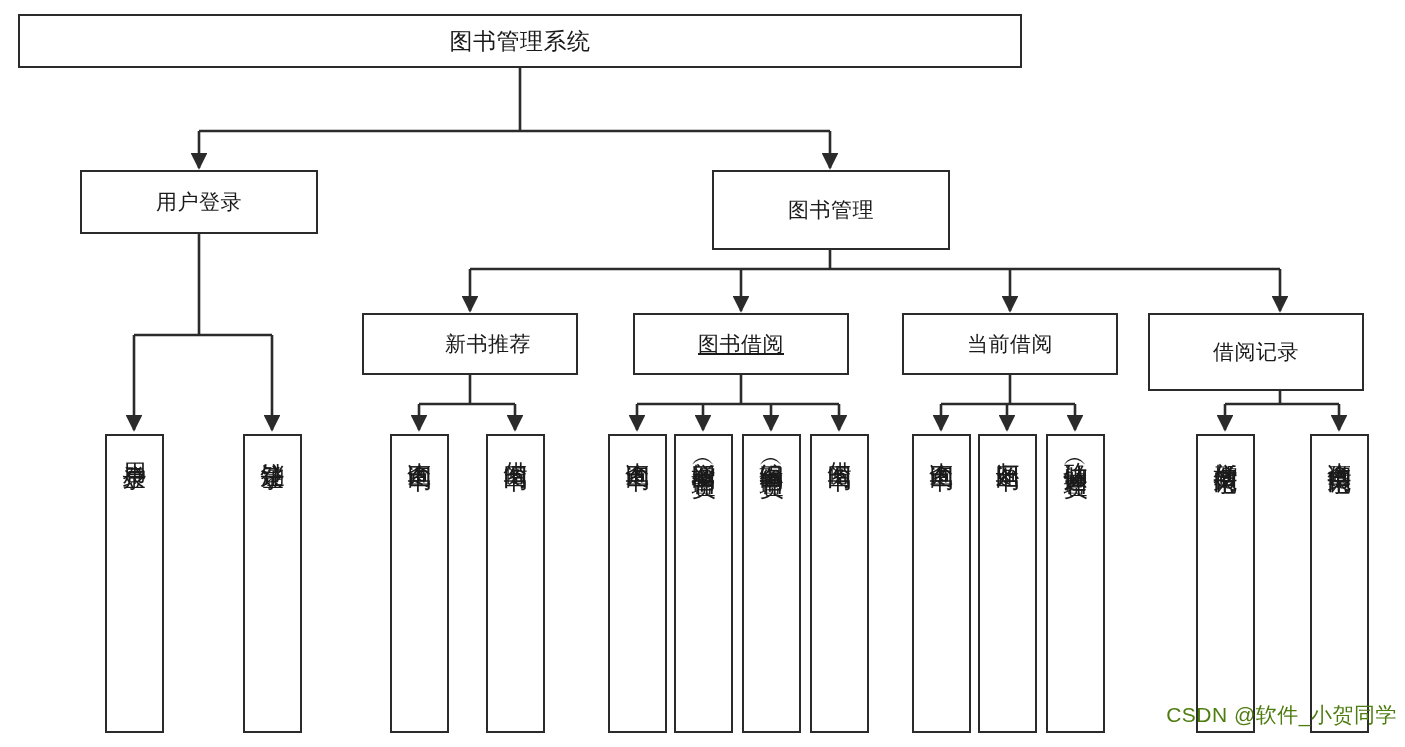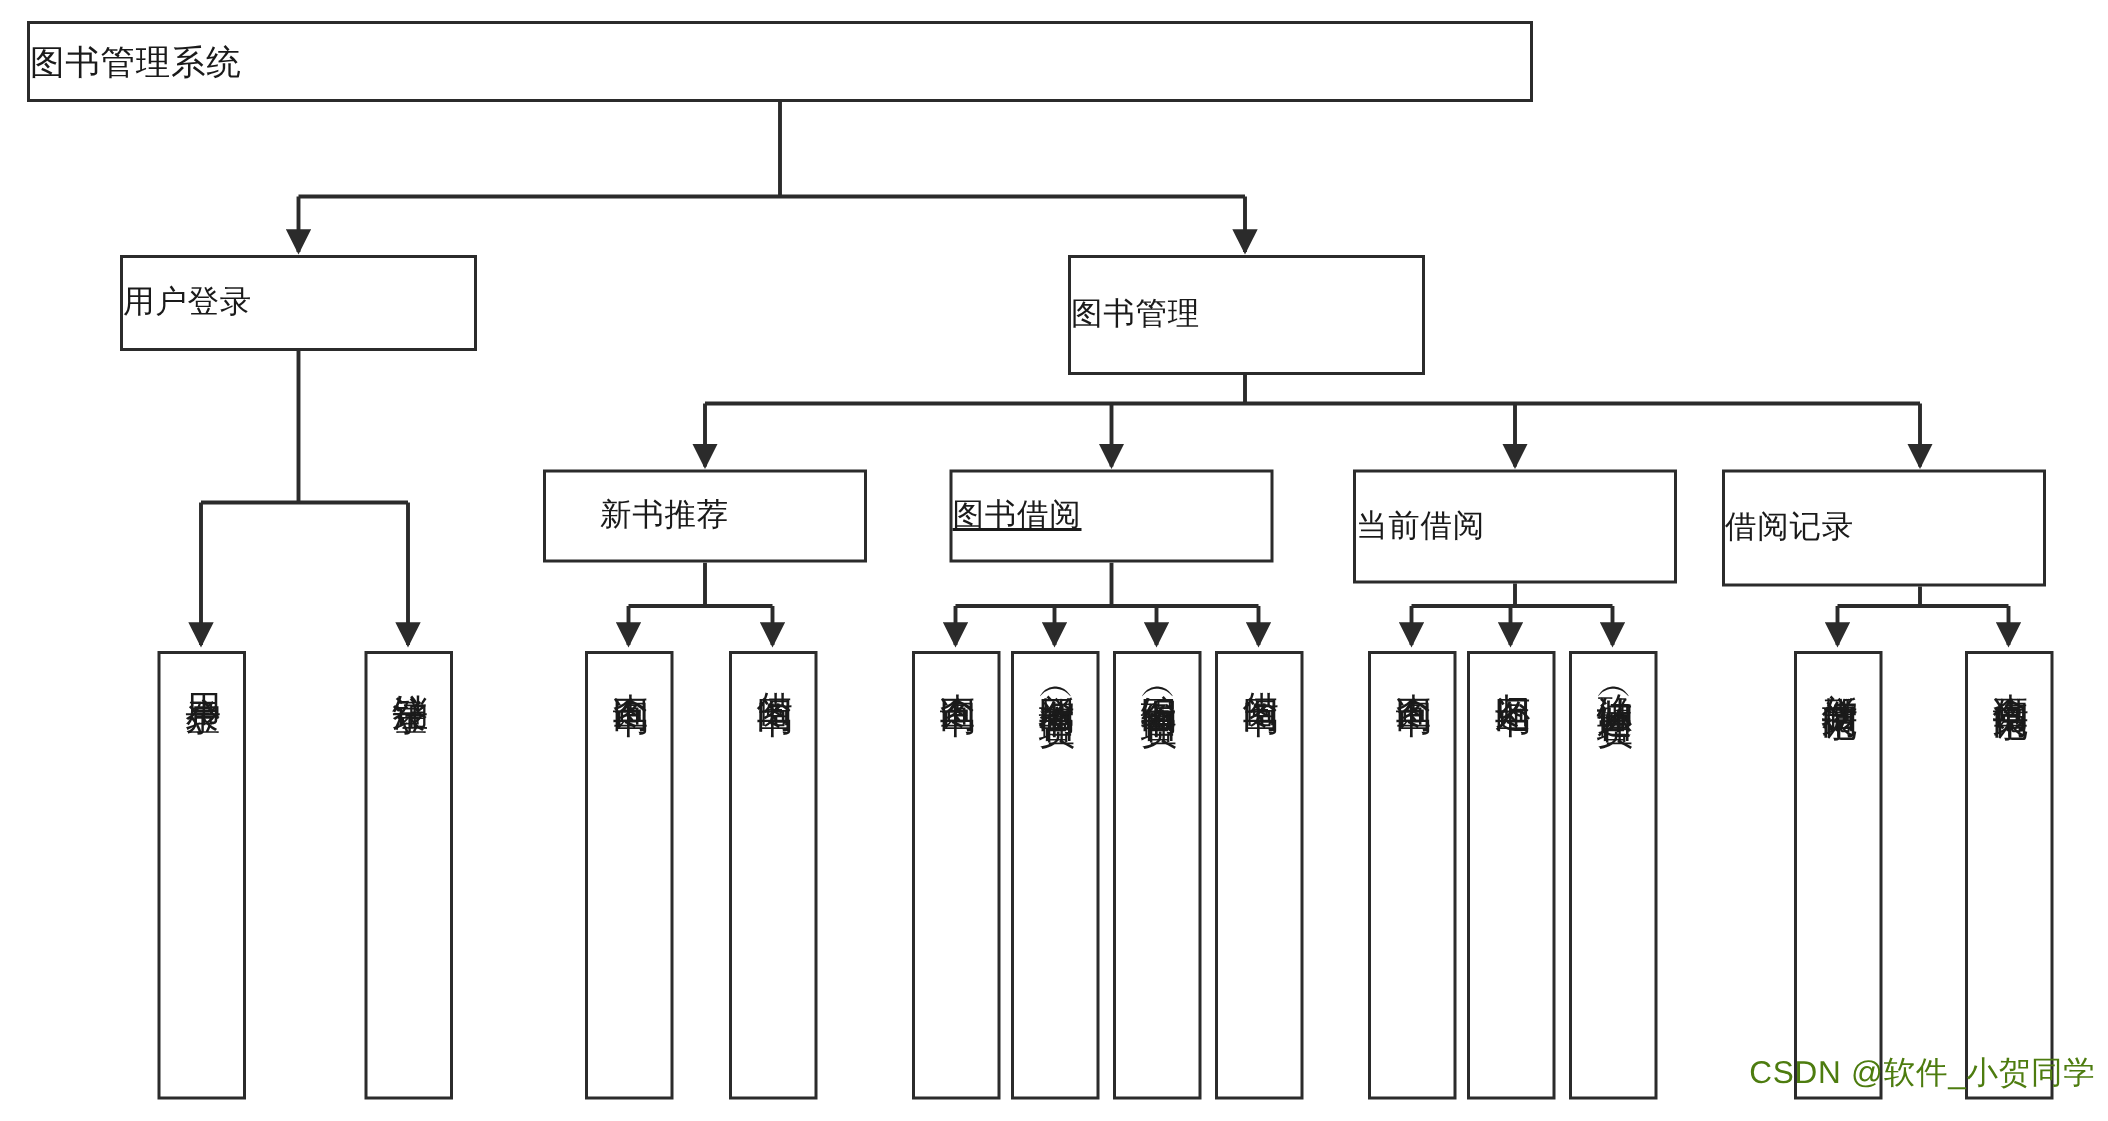--- a/index.html
+++ b/index.html
@@ -26,21 +26,21 @@
     height: 747px;
     pointer-events: none;
   }
   .node {
     position: absolute;
     box-sizing: border-box;
     background: #ffffff;
     border: 2px solid #2b2b2b;
     display: flex;
     align-items: center;
-    justify-content: flex-start;
+    justify-content: center;
     color: #1a1a1a;
   }
   .node-label {
     display: block;
     text-align: center;
     line-height: 1.22;
     letter-spacing: 0.5px;
     white-space: nowrap;
   }
   
@@ -141,21 +141,21 @@
   <div class="node branch" style="left:712px; top:170px; width:238px; height:80px;">
     <span class="node-label">图书管理</span>
   </div>
 
   <div class="node branch" style="left:362px; top:313px; width:216px; height:62px;padding-left:36px;">
     <span class="node-label">新书推荐</span>
   </div>
   <div class="node branch" style="left:633px; top:313px; width:216px; height:62px;text-decoration:underline;">
     <span class="node-label">图书借阅</span>
   </div>
-  <div class="node branch" style="left:902px; top:313px; width:216px; height:76px;">
+  <div class="node branch" style="left:902px; top:313px; width:216px; height:62px;">
     <span class="node-label">当前借阅</span>
   </div>
   <div class="node branch" style="left:1148px; top:313px; width:216px; height:78px;">
     <span class="node-label">借阅记录</span>
   </div>
 
   <div class="node leaf" style="left:105px; top:434px; width:59px; height:299px;">
     <span class="node-label">用户登录</span>
   </div>
   <div class="node leaf" style="left:243px; top:434px; width:59px; height:299px;">

